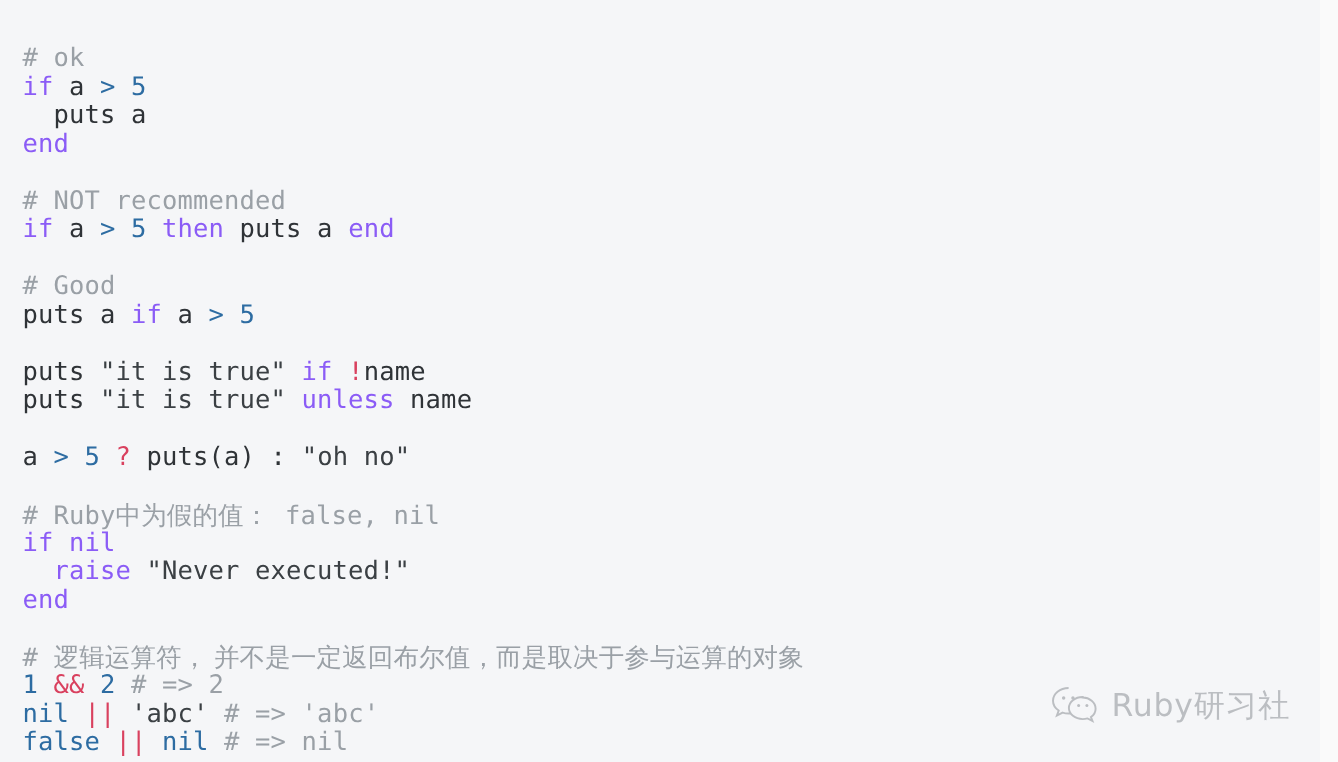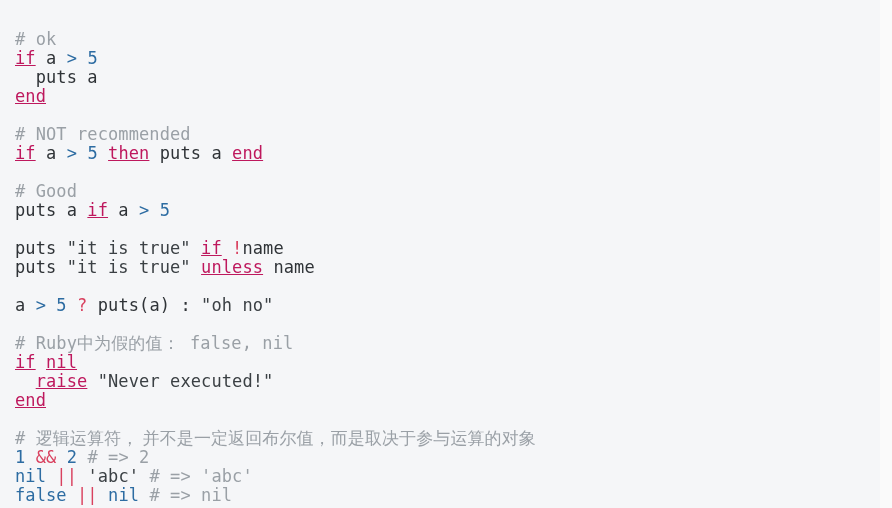--- a/index.html
+++ b/index.html
@@ -49,21 +49,21 @@
 
   .code-line {
     height: 19px;
     white-space: pre;
   }
   .code-line.blank { height: 19px; }
 
   
   .tok-plain   { color: #2f3337; }
   .tok-comment { color: #9aa0a6; }
-  .tok-keyword { color: #be185d; text-decoration: underline; }
+  .tok-keyword { color: #8b5cf6; }
   .tok-number  { color: #2d6ca2; }
   .tok-literal { color: #2d6ca2; }
   .tok-string  { color: #3b4044; }
   .tok-op      { color: #2d6ca2; }
   .tok-opred   { color: #d9415f; }
 
   
   .cjk {
     font-family: Liberation Serif, serif;
   }
@@ -95,14 +95,31 @@
 </style>
 </head>
 <body>
 
 <div id="screenshot">
 
   <div id="right-edge"></div>
 
   <pre id="code-block"><div class="code-line"><span class="tok-comment"># ok</span></div><div class="code-line"><span class="tok-keyword">if</span><span class="tok-plain"> a </span><span class="tok-op">&gt;</span><span class="tok-plain"> </span><span class="tok-number">5</span></div><div class="code-line"><span class="tok-plain">  puts a</span></div><div class="code-line"><span class="tok-keyword">end</span></div><div class="code-line blank">&nbsp;</div><div class="code-line"><span class="tok-comment"># NOT recommended</span></div><div class="code-line"><span class="tok-keyword">if</span><span class="tok-plain"> a </span><span class="tok-op">&gt;</span><span class="tok-plain"> </span><span class="tok-number">5</span><span class="tok-plain"> </span><span class="tok-keyword">then</span><span class="tok-plain"> puts a </span><span class="tok-keyword">end</span></div><div class="code-line blank">&nbsp;</div><div class="code-line"><span class="tok-comment"># Good</span></div><div class="code-line"><span class="tok-plain">puts a </span><span class="tok-keyword">if</span><span class="tok-plain"> a </span><span class="tok-op">&gt;</span><span class="tok-plain"> </span><span class="tok-number">5</span></div><div class="code-line blank">&nbsp;</div><div class="code-line"><span class="tok-plain">puts </span><span class="tok-string">"it is true"</span><span class="tok-plain"> </span><span class="tok-keyword">if</span><span class="tok-plain"> </span><span class="tok-opred">!</span><span class="tok-plain">name</span></div><div class="code-line"><span class="tok-plain">puts </span><span class="tok-string">"it is true"</span><span class="tok-plain"> </span><span class="tok-keyword">unless</span><span class="tok-plain"> name</span></div><div class="code-line blank">&nbsp;</div><div class="code-line"><span class="tok-plain">a </span><span class="tok-op">&gt;</span><span class="tok-plain"> </span><span class="tok-number">5</span><span class="tok-plain"> </span><span class="tok-opred">?</span><span class="tok-plain"> puts(a) </span><span class="tok-plain">:</span><span class="tok-plain"> </span><span class="tok-string">"oh no"</span></div><div class="code-line blank">&nbsp;</div><div class="code-line"><span class="tok-comment"># Ruby</span><span class="tok-comment cjk">中为假的值：</span><span class="tok-comment"> false, nil</span></div><div class="code-line"><span class="tok-keyword">if</span><span class="tok-plain"> </span><span class="tok-keyword">nil</span></div><div class="code-line"><span class="tok-plain">  </span><span class="tok-keyword">raise</span><span class="tok-plain"> </span><span class="tok-string">"Never executed!"</span></div><div class="code-line"><span class="tok-keyword">end</span></div><div class="code-line blank">&nbsp;</div><div class="code-line"><span class="tok-comment"># </span><span class="tok-comment cjk">逻辑运算符， 并不是一定返回布尔值，而是取决于参与运算的对象</span></div><div class="code-line"><span class="tok-number">1</span><span class="tok-plain"> </span><span class="tok-opred">&amp;&amp;</span><span class="tok-plain"> </span><span class="tok-number">2</span><span class="tok-plain"> </span><span class="tok-comment"># =&gt; 2</span></div><div class="code-line"><span class="tok-literal">nil</span><span class="tok-plain"> </span><span class="tok-opred">||</span><span class="tok-plain"> </span><span class="tok-string">'abc'</span><span class="tok-plain"> </span><span class="tok-comment"># =&gt; 'abc'</span></div><div class="code-line"><span class="tok-literal">false</span><span class="tok-plain"> </span><span class="tok-opred">||</span><span class="tok-plain"> </span><span class="tok-literal">nil</span><span class="tok-plain"> </span><span class="tok-comment"># =&gt; nil</span></div></pre>
 
+  <div id="watermark">
+    <span class="wm-icon">
+      <svg viewBox="0 0 34 28" width="34" height="28" aria-hidden="true">
+        <g fill="none" stroke="#6d7278" stroke-width="1.3">
+          <path d="M12.4 2.6C6.6 2.6 2 6.4 2 11.1c0 2.6 1.5 5 3.8 6.6L4.6 21l3.8-1.9c1.2.4 2.6.6 4 .6.4 0 .8 0 1.2-.05"></path>
+          <path d="M21.8 8.6c-5.1 0-9.2 3.3-9.2 7.4s4.1 7.4 9.2 7.4c1.1 0 2.2-.16 3.2-.45l3.3 1.7-1-2.6c1.9-1.35 3.1-3.35 3.1-5.6 0-4.1-4.1-7.4-8.6-7.4z"></path>
+        </g>
+        <g fill="#6d7278">
+          <circle cx="9.1" cy="9.3" r="1.15"></circle>
+          <circle cx="15.3" cy="9.3" r="1.15"></circle>
+          <circle cx="19.1" cy="14.3" r="1.0"></circle>
+          <circle cx="24.6" cy="14.3" r="1.0"></circle>
+        </g>
+      </svg>
+    </span>
+    <span class="wm-text">Ruby研习社</span>
+  </div>
 
 </div>
 
 </body></html>

